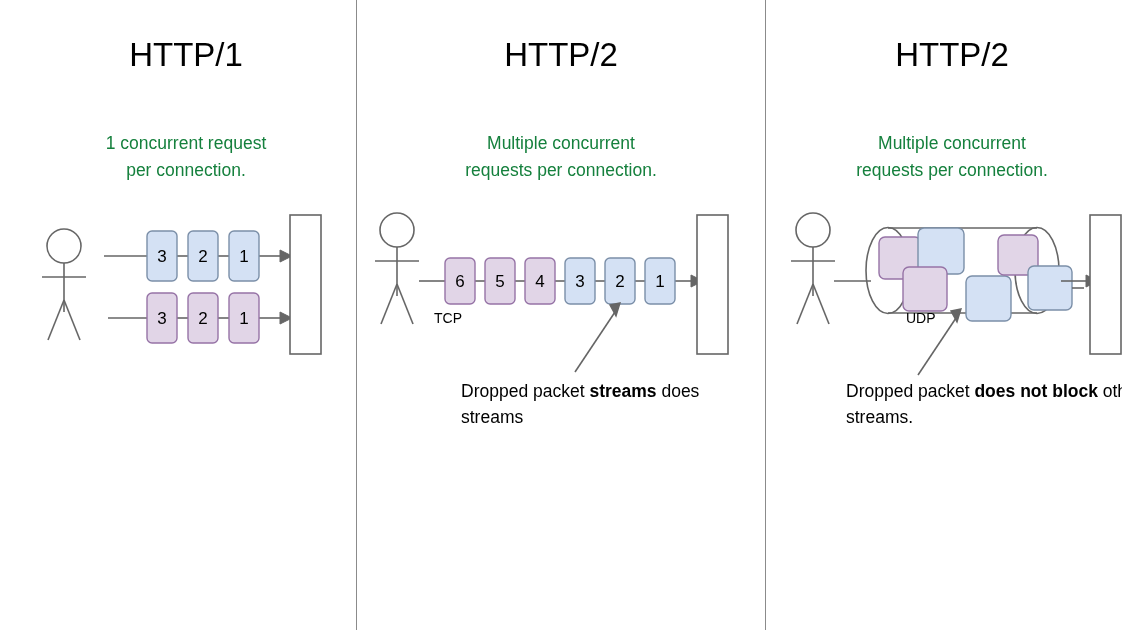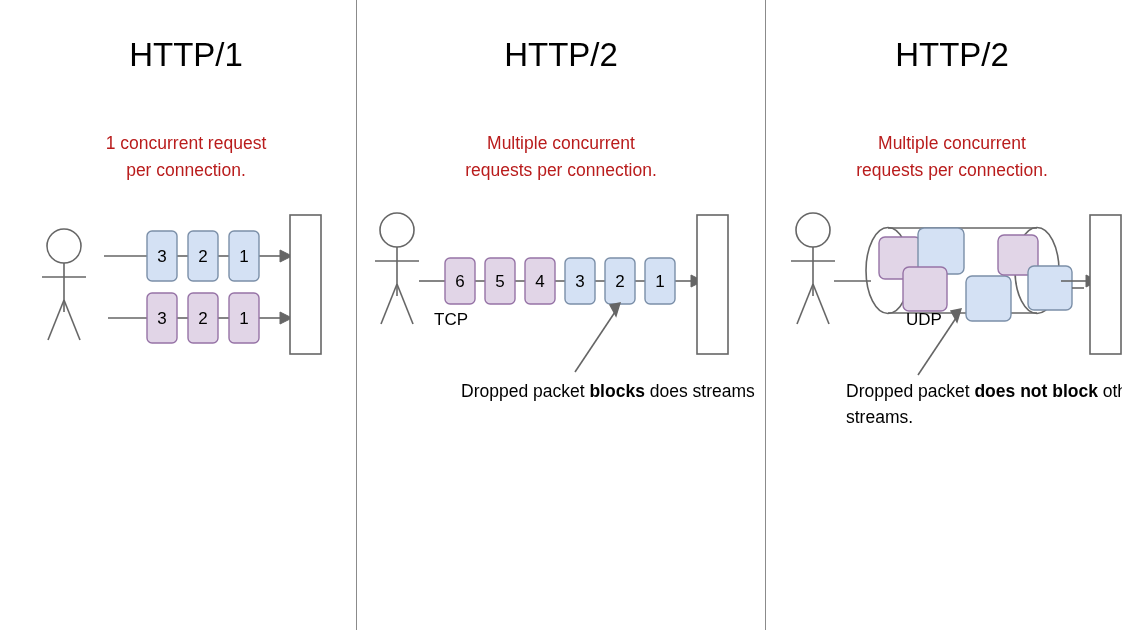--- a/index.html
+++ b/index.html
@@ -52,21 +52,21 @@
     letter-spacing: 0px;
     color: #000;
   }
   .panel-subtitle {
     position: absolute;
     left: 0; right: 0;
     top: 130px;
     text-align: center;
     font-size: 17.5px;
     line-height: 27px;
-    color: #b91c1c;
+    color: #15803d;
     white-space: pre-line;
   }
   .panel-caption {
     position: absolute;
     font-size: 17.5px;
     line-height: 26px;
     color: #000;
   }
   #caption-http2 {
     left: 104px;
@@ -75,21 +75,21 @@
   }
   #caption-http3 {
     left: 80px;
     top: 378px;
     width: 300px;
   }
   .caption-strong { font-weight: bold; }
 
   .proto-label {
     position: absolute;
-    font-size: 17px;
+    font-size: 14px;
     color: #000;
   }
   #label-tcp { left: 77px; top: 310px; }
   #label-udp { left: 112px; top: 310px; margin-left: 28px; }
 
   .diagram-svg {
     position: absolute;
     left: 0;
     top: 0;
   }
@@ -228,21 +228,21 @@
         <line x1="218" y1="372" x2="258" y2="312" stroke="#666666" stroke-width="1.6"></line>
         <polygon points="253,305 263,303 259,316" fill="#666666" stroke="#666666" stroke-width="1.4"></polygon>
       </g>
 
       <rect x="340" y="215" width="31" height="139" fill="#ffffff" stroke="#666666" stroke-width="1.6"></rect>
     </svg>
 
     <div class="proto-label" id="label-tcp">TCP</div>
 
     <div class="panel-caption" id="caption-http2">
-      <span>Dropped packet </span><span class="caption-strong">blocks</span><span> does streams</span>
+      <span>Dropped packet </span><span class="caption-strong">streams</span><span> does streams</span>
     </div>
   </div>
 
   <div class="panel" id="panel-http3">
 
     <div class="panel-title">HTTP/2</div>
 
     <div class="panel-subtitle">Multiple concurrent
 requests per connection.</div>
 

